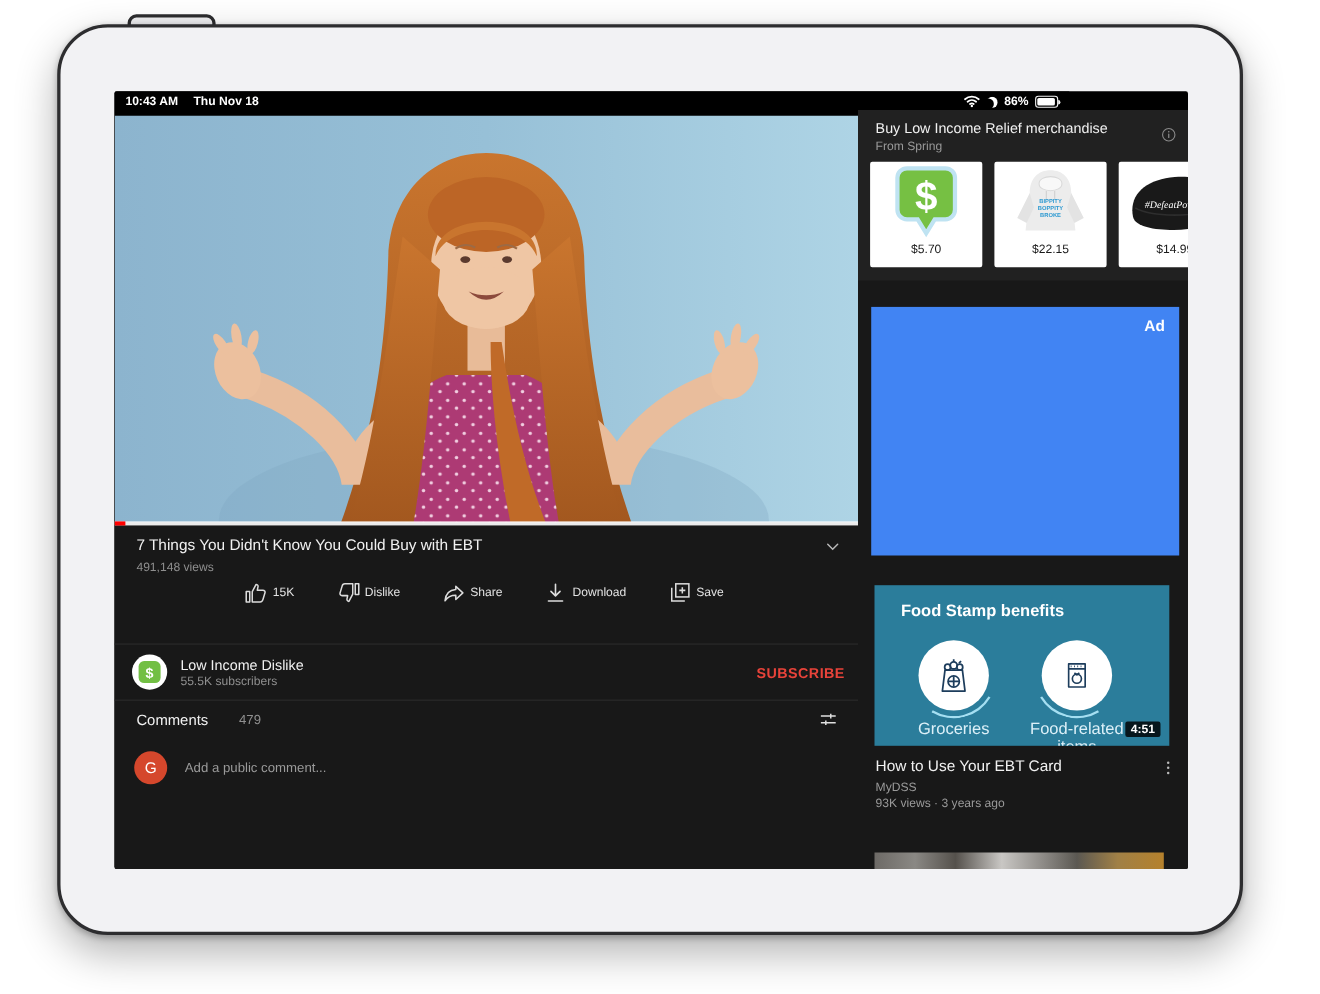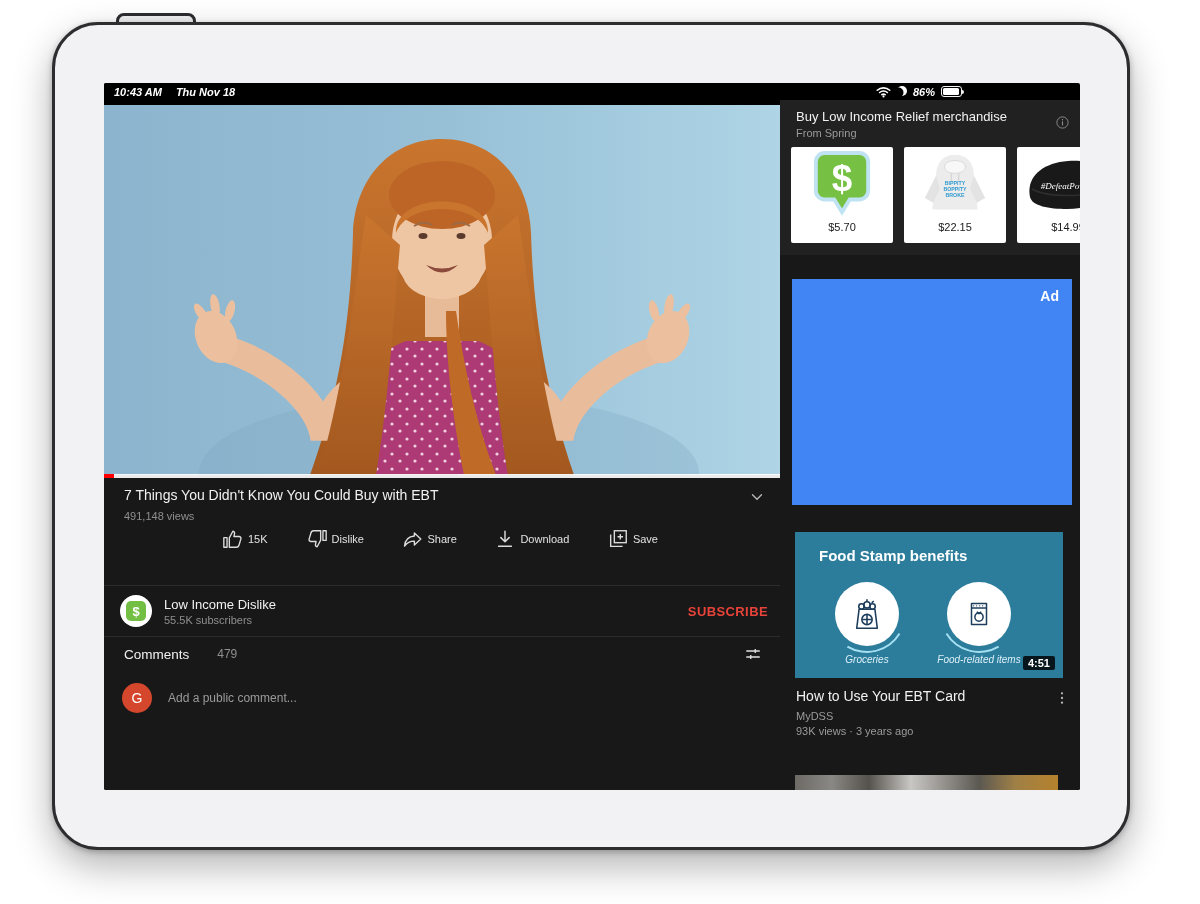--- a/index.html
+++ b/index.html
@@ -10,23 +10,23 @@
   .tablet-button { left:116px; top:13px; width:80px; height:20px; background:#f0f0f2;
     border:3px solid #2d2d2f; border-radius:8px; }
   .tablet { left:52px; top:22px; width:1078px; height:828px; background:#f2f2f4;
     border:3px solid #2d2d2f; border-radius:46px;
     box-shadow:0 16px 38px rgba(0,0,0,.30), 0 2px 6px rgba(0,0,0,.25); }
   .screen { left:104px; top:83px; width:976px; height:707px; background:#000; overflow:hidden; border-radius:2px; }
 
   
   .statusbar { left:0; top:0; width:868px; height:17px; background:#000; color:#fff;
     display:flex; align-items:center; justify-content:space-between; padding:0 10px;
-    font-size:11px; font-weight:700;font-style:italic; }
+    font-size:11px; font-weight:700; }
   .statusbar .left { display:flex; gap:14px; }
-  .statusbar .right { display:flex; align-items:flex-start; gap:6px; }
+  .statusbar .right { display:flex; align-items:flex-end; gap:6px; }
   .moon { width:10px; height:10px; border-radius:50%; box-shadow:inset -3.5px 1.5px 0 0 #ffffff; }
   .battery { position:relative; width:21px; height:11px; border:1px solid rgba(255,255,255,.95); border-radius:3px; }
   .battery .fill { position:absolute; left:1px; top:1px; bottom:1px; width:85%; background:#fff; border-radius:1.5px; }
   .battery .tip { position:absolute; right:-3px; top:3px; width:2px; height:4px; background:rgba(255,255,255,.95); border-radius:0 2px 2px 0; }
 
   
   .player { left:0; top:17px; width:676px; height:378px; background:#000; overflow:hidden; }
   .player svg.still { position:absolute; left:0; top:5px; width:676px; height:370px; }
   .progress { position:absolute; left:0; right:0; bottom:0; height:4px; background:rgba(255,255,255,.92); }
   .progress .played { width:10px; height:100%; background:#f00; }
@@ -67,21 +67,21 @@
   .card .img { width:100%; height:72px; display:flex; align-items:center; justify-content:center; }
   .card .price { font-size:11px; color:#1a1a1a; font-weight:500; margin-top:2px; }
 
   .ad-banner { position:absolute; left:12px; top:179px; width:280px; height:226px; }
   .ad-label { position:absolute; right:13px; top:9px; color:#fff; font-size:14px; font-weight:700; }
 
   .thumb { position:absolute; left:15px; top:432px; width:268px; height:146px; overflow:hidden; }
   .t-title { position:absolute; left:24px; top:15px; color:#fff; font-size:15px; font-weight:700; }
   .t-circle { position:absolute; width:64px; height:64px; background:#fff; border-radius:50%; display:flex; align-items:center; justify-content:center; }
   .t-arc { position:absolute; width:78px; height:78px; border-radius:50%; border:2.5px solid transparent; border-bottom-color:#a5dff2; }
-  .t-label { position:absolute; color:#ddf0f8; font-size:10px; text-align:center;font-style:italic; }
+  .t-label { position:absolute; color:#ddf0f8; font-size:15px; text-align:center; }
   .t-duration { position:absolute; right:8px; bottom:8px; background:rgba(0,0,0,.82); color:#fff; font-size:11px; font-weight:700; padding:1px 5px; border-radius:2px; }
 
   .s-title { position:absolute; left:16px; top:588px; width:244px; font-size:14px; color:#f1f1f1; }
   .s-kebab { position:absolute; right:10px; top:590px; width:16px; height:16px; }
   .s-channel { position:absolute; left:16px; top:610px; font-size:11px; color:#9a9a9a; }
   .s-meta { position:absolute; left:16px; top:625px; font-size:11px; color:#9a9a9a; }
   .next-strip { position:absolute; left:15px; top:675px; width:263px; height:15px;
     background:linear-gradient(90deg,#6d6a66 0%,#8a8884 14%,#55514c 28%,#c9c7c4 44%,#8f8c88 58%,#5b5852 70%,#a08046 84%,#b5812c 100%); }
 </style>
 </head>

